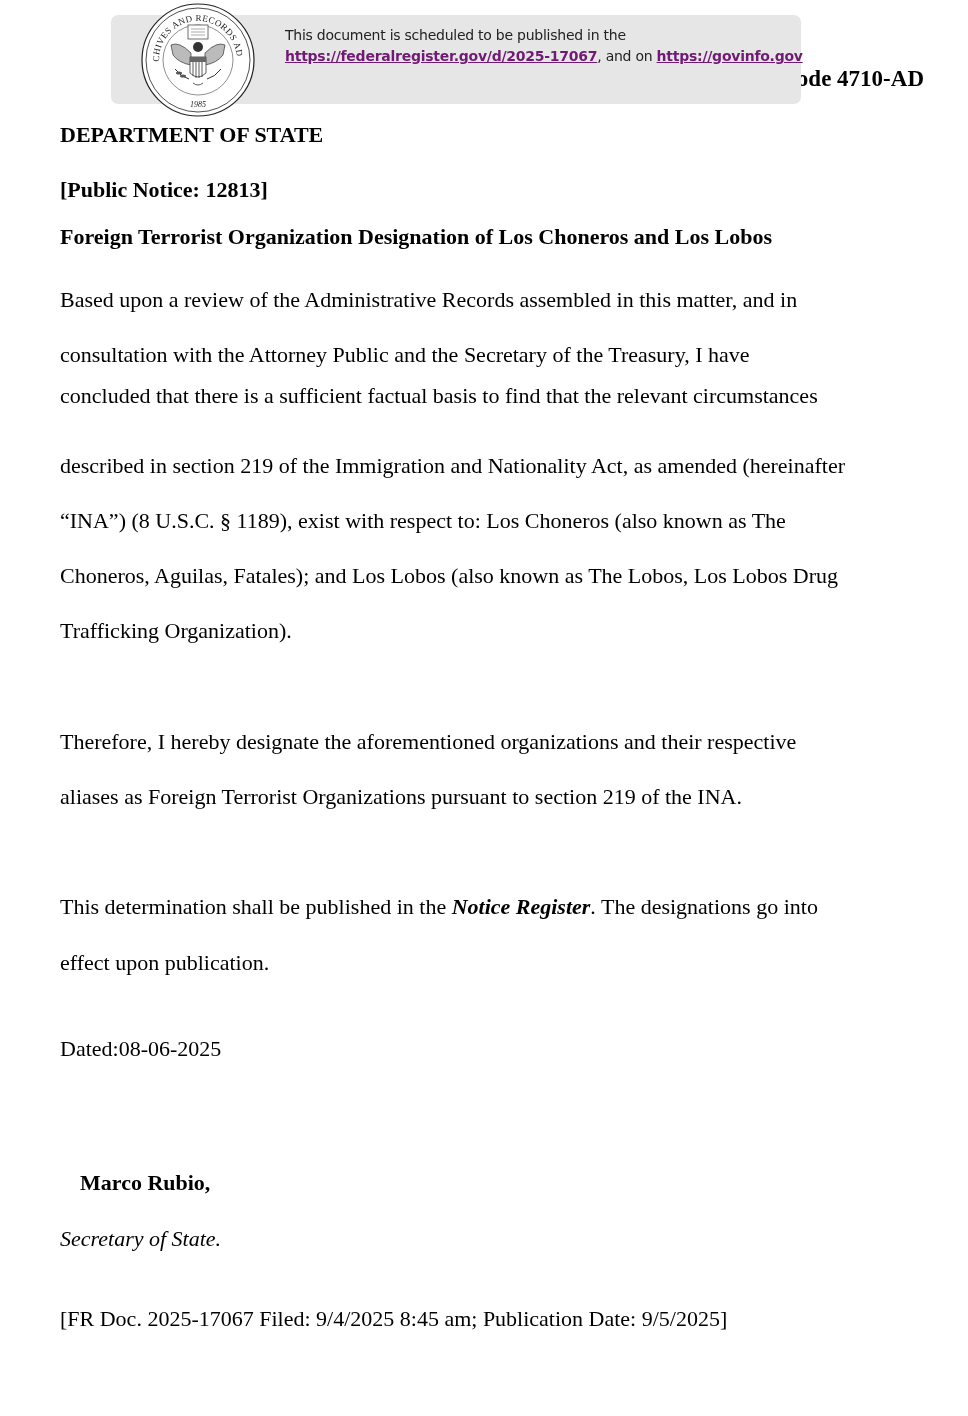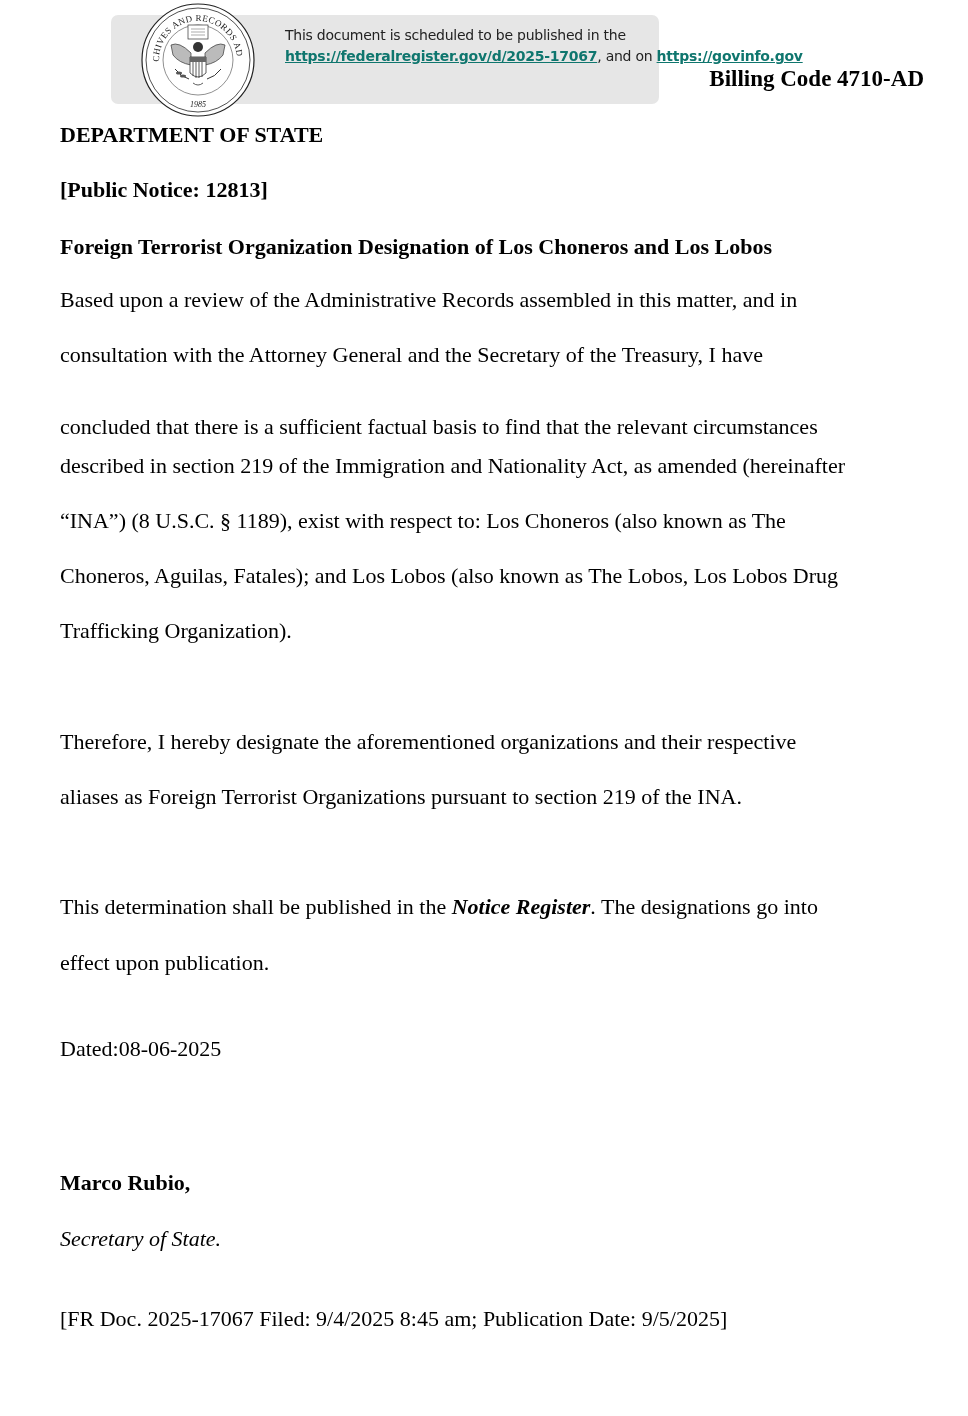--- a/index.html
+++ b/index.html
@@ -20,21 +20,21 @@
       top: 64px;
       right: 44px;
       font-weight: bold;
       font-size: 23px;
       line-height: 30px;
     }
     .banner {
       position: absolute;
       left: 111px;
       top: 15px;
-      width: 548px;
+      width: 690px;
       height: 89px;
       background: #e6e6e6;
       border-radius: 7px;
       z-index: 2;
     }
     .seal {
       position: absolute;
       left: 141px;
       top: 3px;
       width: 114px;
@@ -46,21 +46,21 @@
       left: 174px;
       top: 10px;
       font-family: "DejaVu Sans", "Liberation Sans", sans-serif;
       font-size: 14px;
       line-height: 21px;
       color: #222;
       letter-spacing: -0.25px;
       white-space: nowrap;
     }
     .banner-text a {
-      color: #0f766e;
+      color: #701a75;
       font-weight: bold;
       text-decoration: underline;
     }
     .doc {
       position: absolute;
       left: 60px;
       top: 0;
       width: 880px;
       font-size: 22px;
     }
@@ -118,39 +118,39 @@
   <path d="M 34 66 Q 40 74 48 76" fill="none" stroke="#333" stroke-width="1"></path>
   <path d="M 80 66 Q 74 74 66 76" fill="none" stroke="#333" stroke-width="1"></path>
   <ellipse cx="38" cy="70" rx="3" ry="1.5" fill="#555"></ellipse>
   <ellipse cx="42" cy="73" rx="3" ry="1.5" fill="#555"></ellipse>
   <path d="M 52 80 Q 57 84 62 80" fill="none" stroke="#333" stroke-width="0.8"></path>
 </svg>
 
 <div class="doc">
   <div class="line bold" style="top:120px;">DEPARTMENT OF STATE</div>
   <div class="line bold" style="top:175px;">[Public Notice: 12813]</div>
-  <div class="line bold" style="top:232px;">Foreign Terrorist Organization Designation of Los Choneros and Los Lobos</div>
+  <div class="line bold" style="top:222px;">Foreign Terrorist Organization Designation of Los Choneros and Los Lobos</div>
 
   <div>
     <div class="line" style="top:285px;text-align:right;">Based upon a review of the Administrative Records assembled in this matter, and in</div>
-    <div class="line" style="top:340px;">consultation with the Attorney General and the Secretary of the Treasury, I have</div>
-    <div class="line" style="top:412px;">concluded that there is a sufficient factual basis to find that the relevant circumstances</div>
+    <div class="line" style="top:340px;">consultation with the Attorney Public and the Secretary of the Treasury, I have</div>
+    <div class="line" style="top:381px;">concluded that there is a sufficient factual basis to find that the relevant circumstances</div>
     <div class="line" style="top:451px;">described in section 219 of the Immigration and Nationality Act, as amended (hereinafter</div>
     <div class="line" style="top:506px;">“INA”) (8 U.S.C. § 1189), exist with respect to:  Los Choneros (also known as The</div>
     <div class="line" style="top:561px;">Choneros, Aguilas, Fatales); and Los Lobos (also known as The Lobos, Los Lobos Drug</div>
     <div class="line" style="top:616px;">Trafficking Organization).</div>
   </div>
 
   <div>
     <div class="line" style="top:727px;">Therefore, I hereby designate the aforementioned organizations and their respective</div>
     <div class="line" style="top:782px;">aliases as Foreign Terrorist Organizations pursuant to section 219 of the INA.</div>
   </div>
 
   <div>
     <div class="line" style="top:892px;"><span>This determination shall be published in the </span><span class="bold ital">Notice Register</span><span>.  The designations go into</span></div>
     <div class="line" style="top:948px;">effect upon publication.</div>
   </div>
 
   <div class="line" style="top:1034px;">Dated:08-06-2025</div>
-  <div class="line bold" style="top:1168px;">Marco Rubio,</div>
+  <div class="line bold" style="top:1168px;margin-left:20px;">Marco Rubio,</div>
   <div class="line ital" style="top:1224px;">Secretary of State.</div>
   <div class="line" style="top:1304px;">[FR Doc. 2025-17067 Filed: 9/4/2025 8:45 am; Publication Date:  9/5/2025]</div>
 </div>
 
 </body></html>

